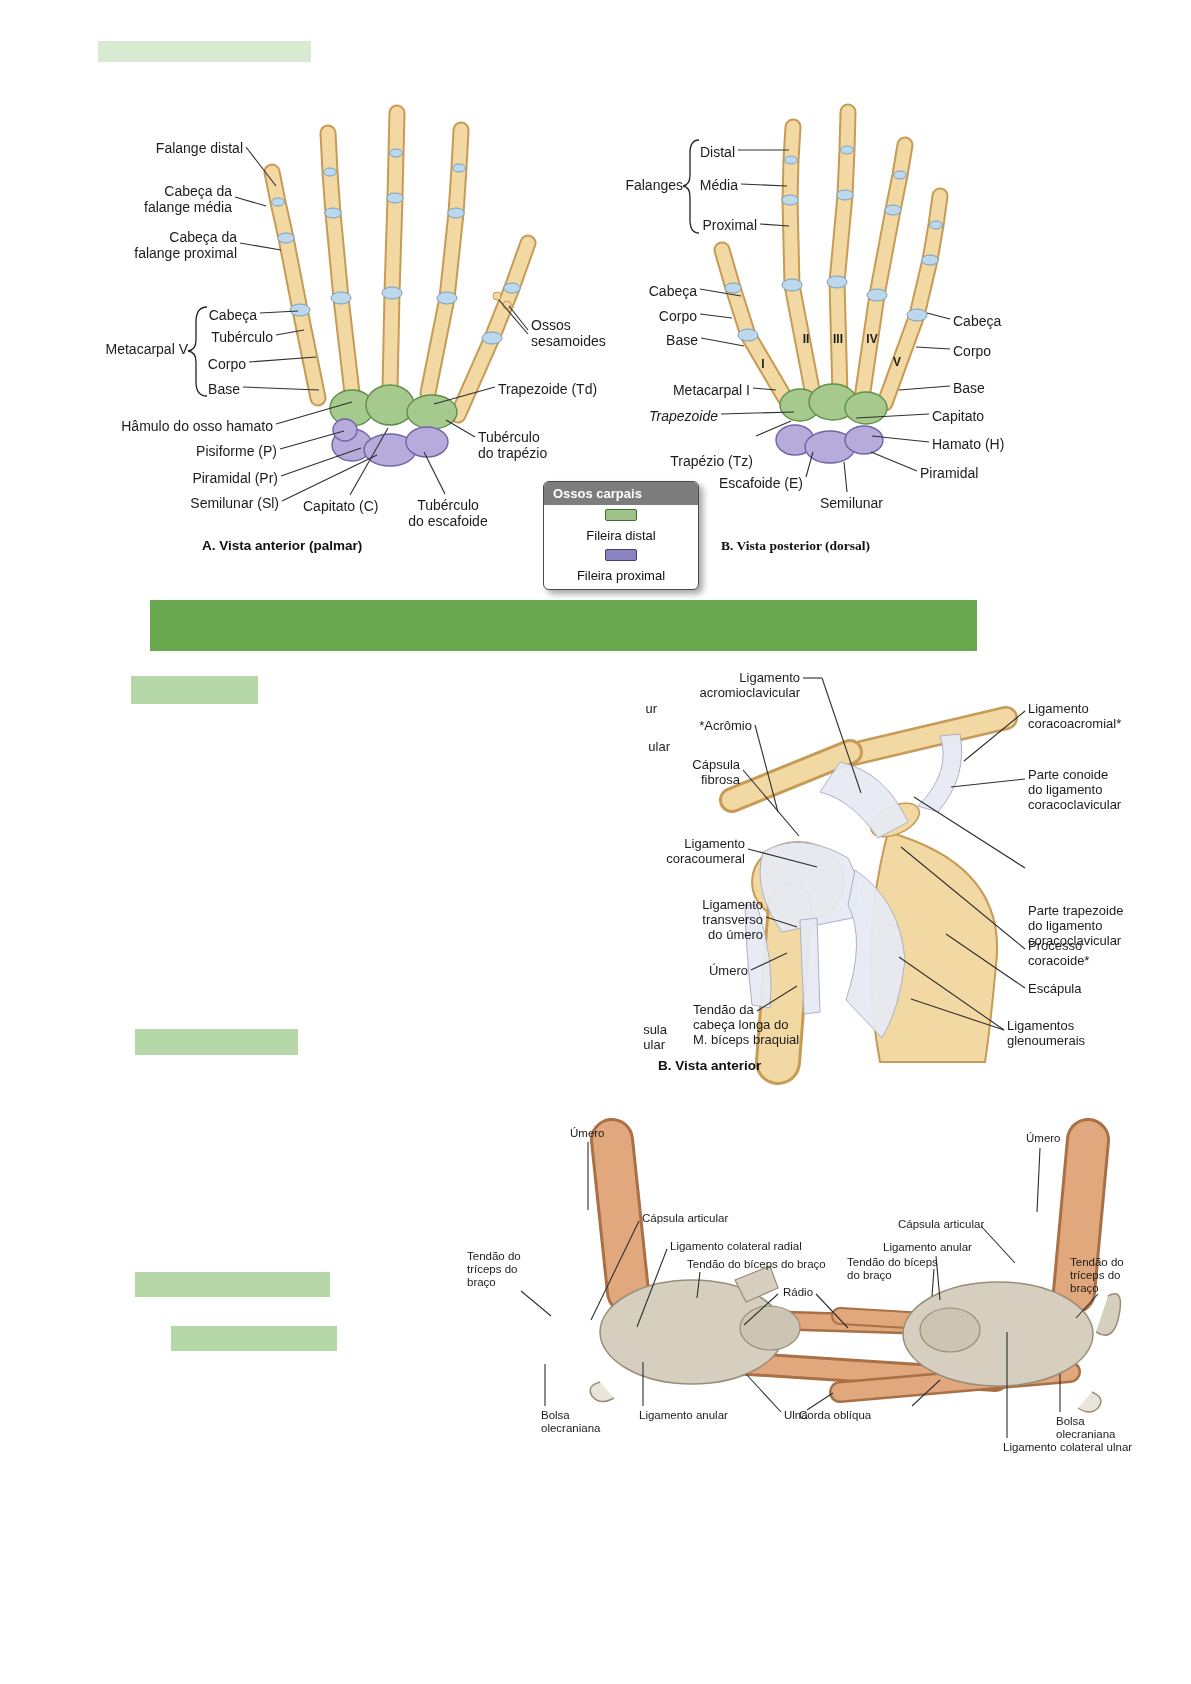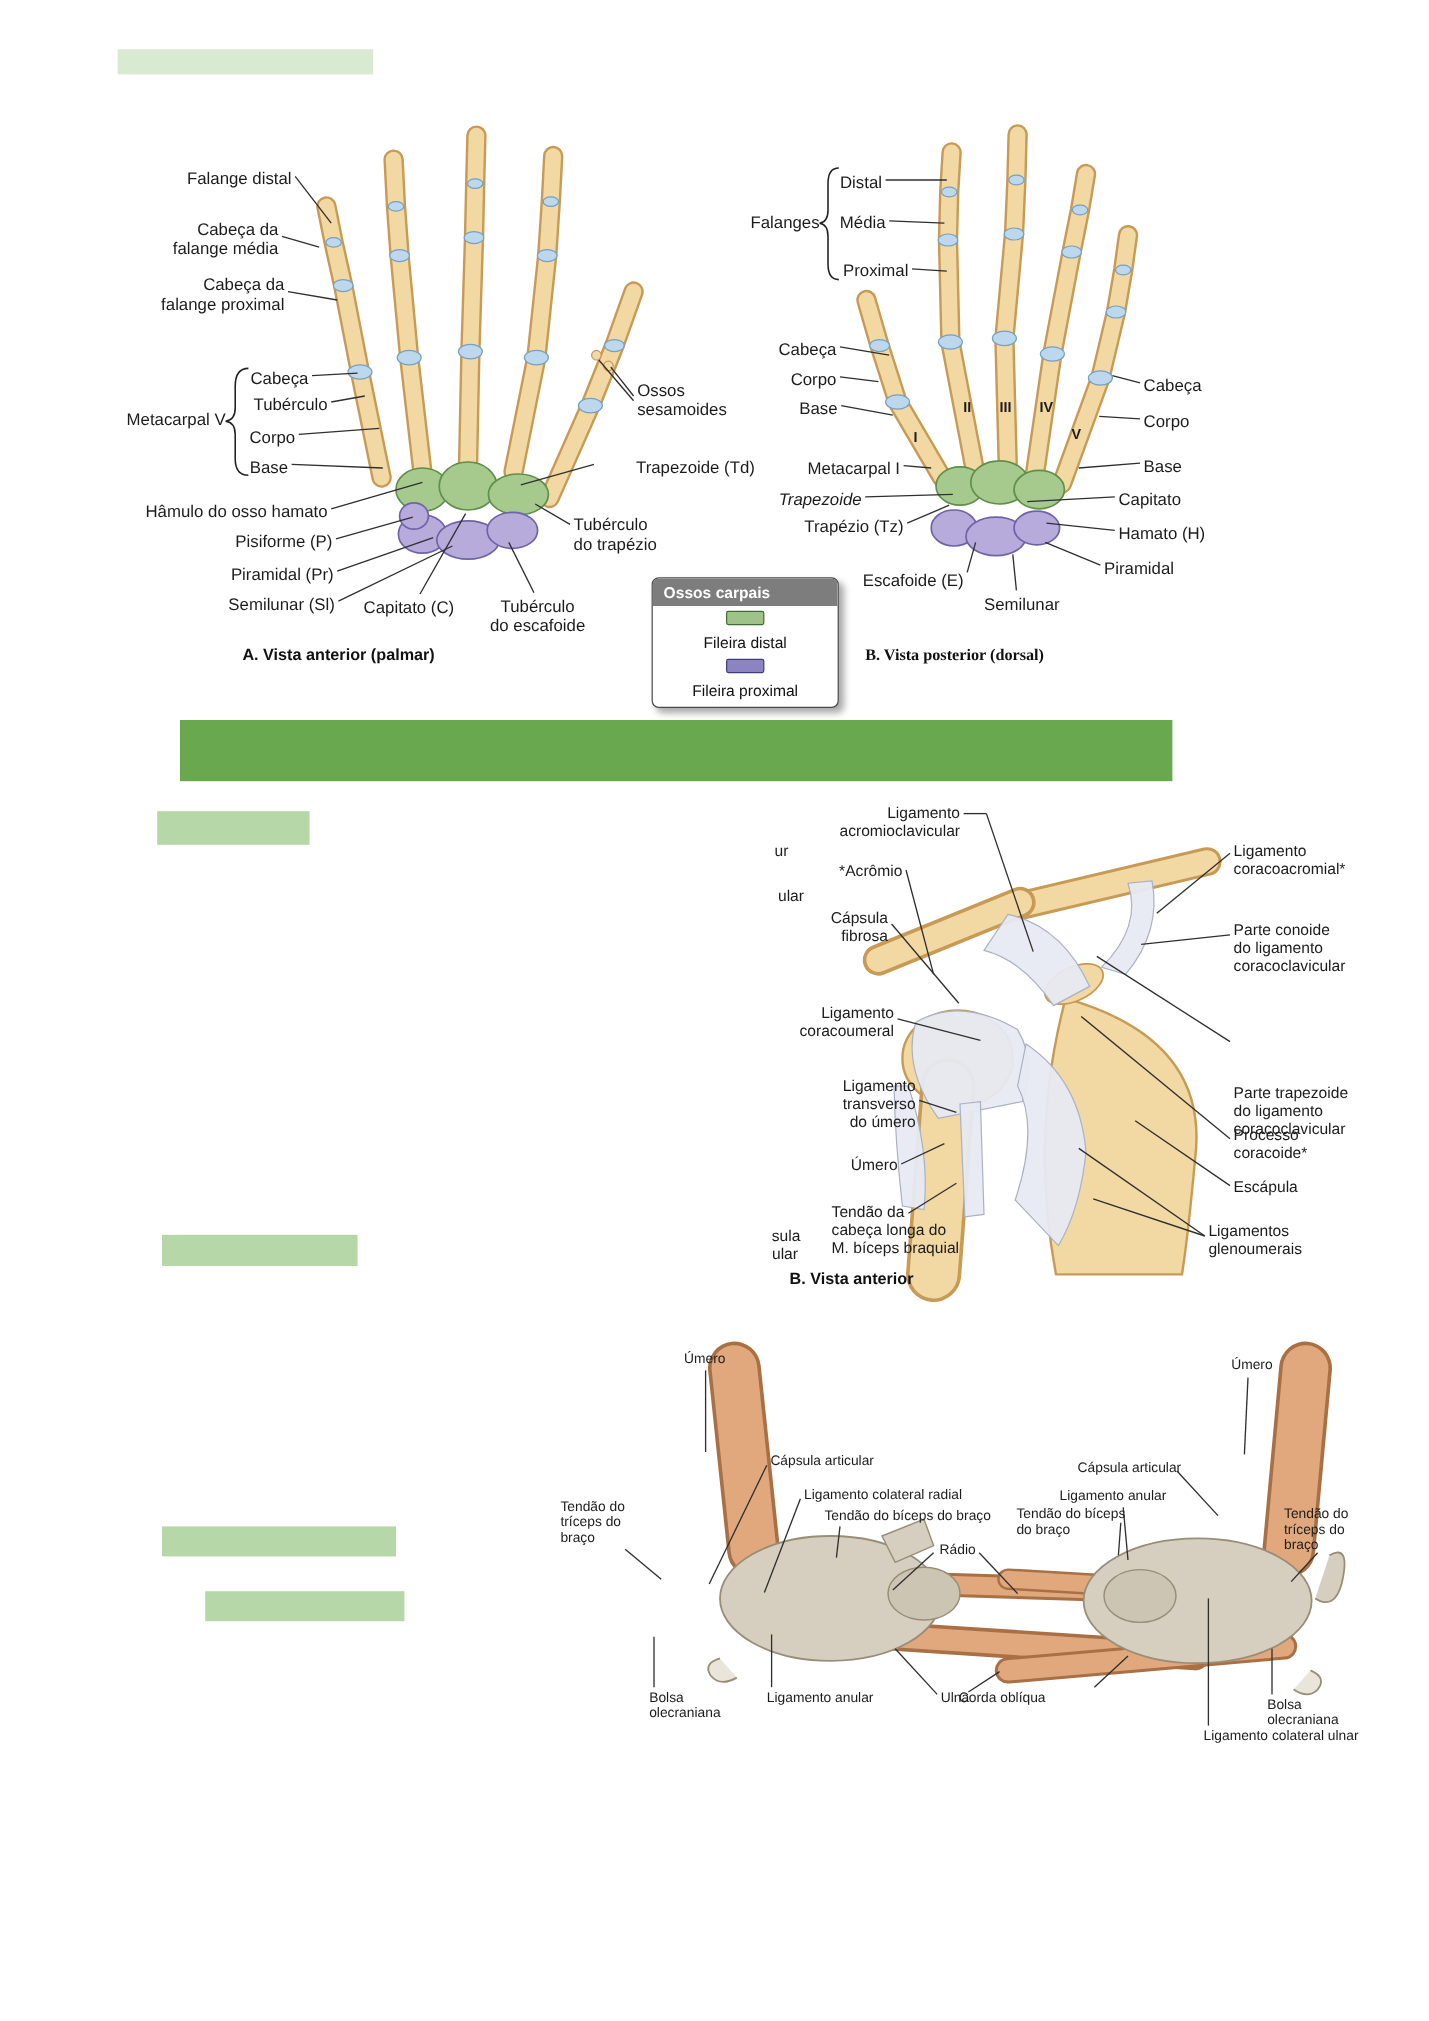--- a/index.html
+++ b/index.html
@@ -234,35 +234,35 @@
       <div class="lbl fz-hand ae" style="top: 329px; right: 918px;">Tubérculo</div>
       <div class="lbl fz-hand ae" style="top: 356px; right: 945px;">Corpo</div>
       <div class="lbl fz-hand ae" style="top: 381px; right: 951px;">Base</div>
       <div class="lbl fz-hand ae" style="top: 418px; right: 918px;">Hâmulo do osso hamato</div>
       <div class="lbl fz-hand ae" style="top: 443px; right: 914px;">Pisiforme (P)</div>
       <div class="lbl fz-hand ae" style="top: 470px; right: 913px;">Piramidal (Pr)</div>
       <div class="lbl fz-hand ae" style="top: 495px; right: 912px;">Semilunar (Sl)</div>
       <div class="lbl fz-hand" style="top: 498px; left: 303px;">Capitato (C)</div>
       <div class="lbl fz-hand" style="top: 317px; left: 531px;">Ossos
 sesamoides</div>
-      <div class="lbl fz-hand" style="top: 381px; left: 498px; margin-left: 32px;">Trapezoide (Td)</div>
+      <div class="lbl fz-hand" style="top: 381px; left: 498px;">Trapezoide (Td)</div>
       <div class="lbl fz-hand" style="top: 429px; left: 478px;">Tubérculo
 do trapézio</div>
       <div class="lbl fz-hand am" style="top: 497px; left: 448px;">Tubérculo
 do escafoide</div>
       <div class="lbl fz-hand ae" style="top: 177px; right: 508px;">Falanges</div>
       <div class="lbl fz-hand ae" style="top: 144px; right: 456px;">Distal</div>
       <div class="lbl fz-hand ae" style="top: 177px; right: 453px;">Média</div>
       <div class="lbl fz-hand ae" style="top: 217px; right: 434px;">Proximal</div>
       <div class="lbl fz-hand ae" style="top: 283px; right: 494px;">Cabeça</div>
       <div class="lbl fz-hand ae" style="top: 308px; right: 494px;">Corpo</div>
       <div class="lbl fz-hand ae" style="top: 332px; right: 493px;">Base</div>
       <div class="lbl fz-hand ae" style="top: 382px; right: 441px;">Metacarpal I</div>
       <div class="lbl fz-hand ae" style="top: 408px; right: 473px; font-style: italic;">Trapezoide</div>
-      <div class="lbl fz-hand ae" style="top: 430px; right: 438px;">Trapézio (Tz)</div>
+      <div class="lbl fz-hand ae" style="top: 453px; right: 438px;">Trapézio (Tz)</div>
       <div class="lbl fz-hand ae" style="top: 475px; right: 388px;">Escafoide (E)</div>
       <div class="lbl fz-hand" style="top: 495px; left: 820px;">Semilunar</div>
       <div class="lbl fz-hand" style="top: 313px; left: 953px;">Cabeça</div>
       <div class="lbl fz-hand" style="top: 343px; left: 953px;">Corpo</div>
       <div class="lbl fz-hand" style="top: 380px; left: 953px;">Base</div>
       <div class="lbl fz-hand" style="top: 408px; left: 932px;">Capitato</div>
       <div class="lbl fz-hand" style="top: 436px; left: 932px;">Hamato (H)</div>
       <div class="lbl fz-hand" style="top: 465px; left: 920px;">Piramidal</div>
       <div class="lbl fz-hand b am" style="font-size: 12px; top: 358px; left: 763px;">I</div>
       <div class="lbl fz-hand b am" style="font-size: 12px; top: 333px; left: 806px;">II</div>

